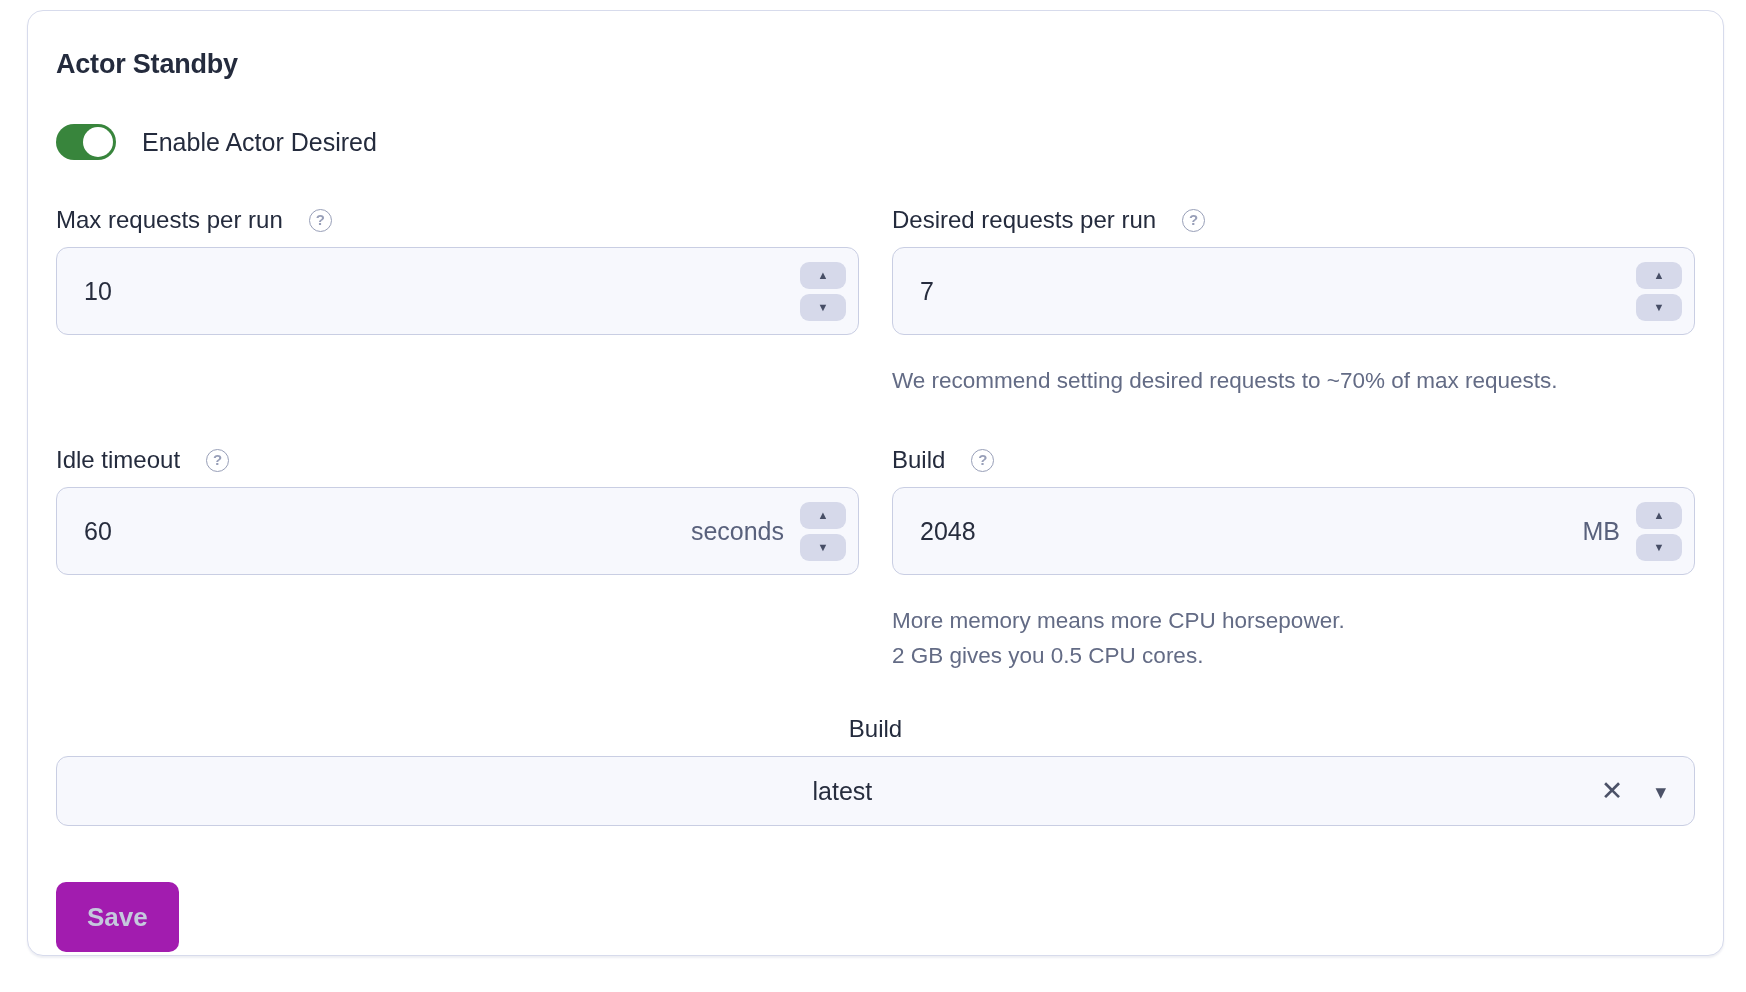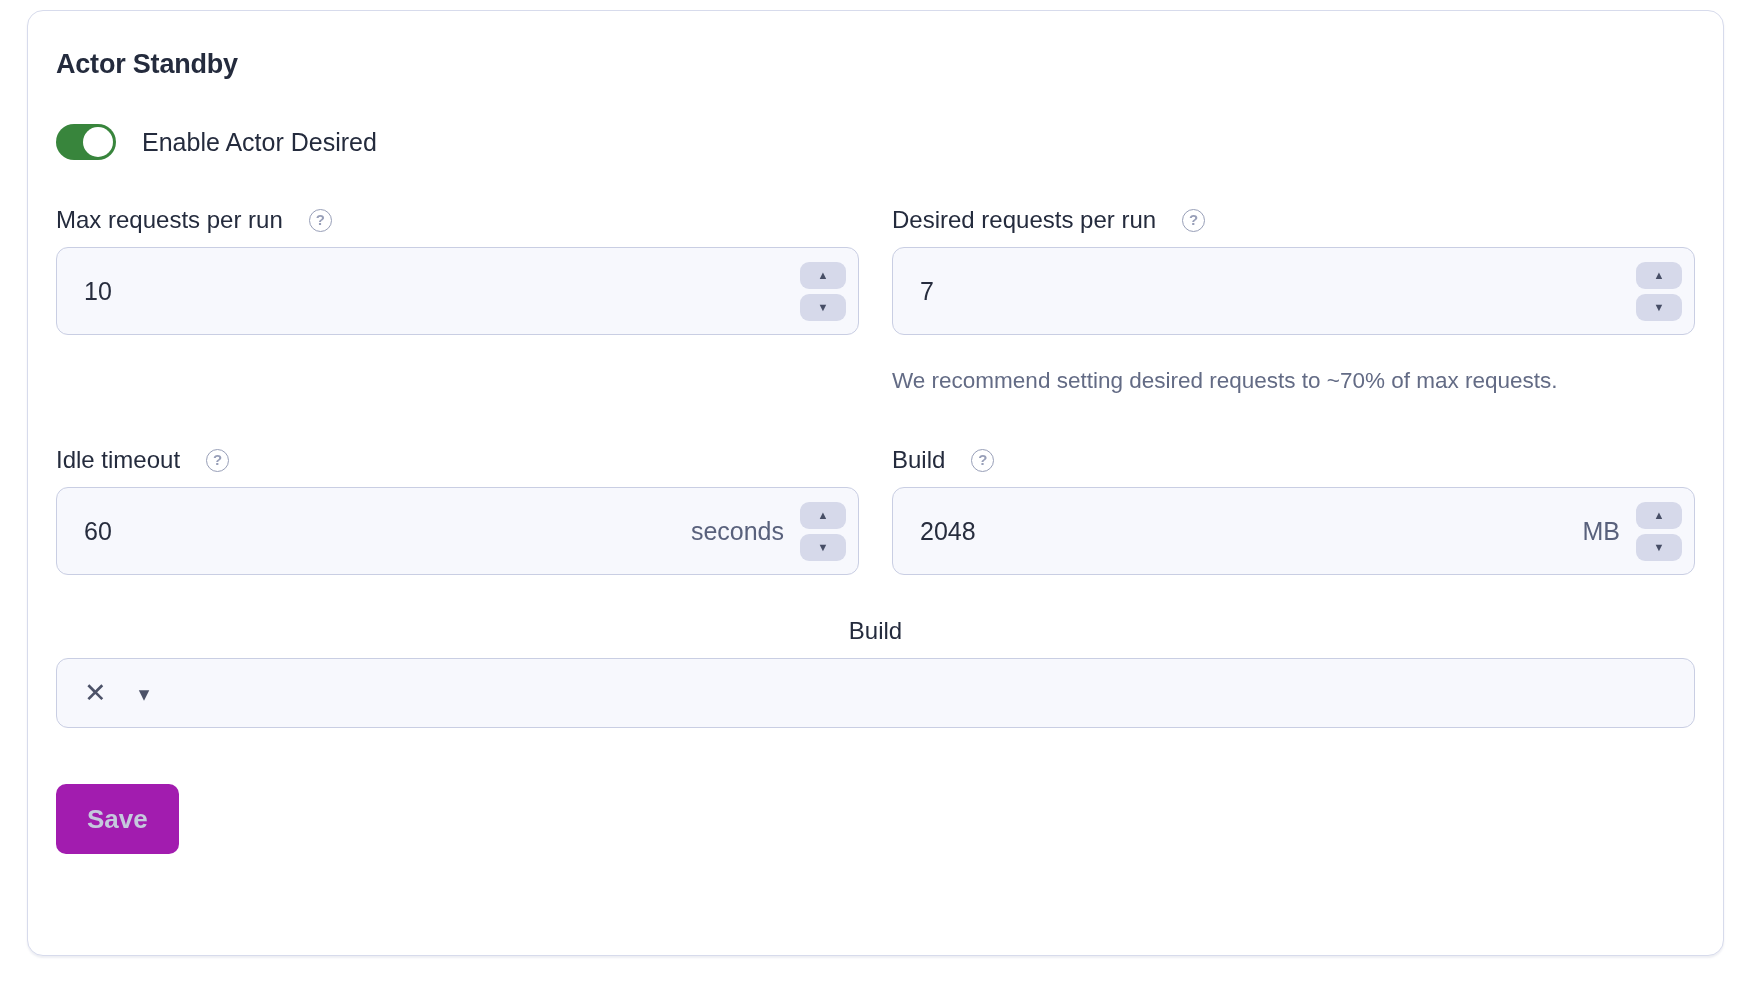--- a/index.html
+++ b/index.html
@@ -265,27 +265,32 @@
         <span class="help">?</span>
       </div>
       <div class="input-box">
         <input type="text" value="2048" style="">
         <span class="suffix">MB</span>
         <div class="stepper">
           <button class="step-btn">▲</button>
           <button class="step-btn">▼</button>
         </div>
       </div>
+      <div class="helper">
+        <div>More memory means more CPU horsepower.</div>
+        <div>2 GB gives you 0.5 CPU cores.</div>
+      </div>
     </div>
 
   </div>
 
   <div class="build-section">
     <div class="build-label">Build</div>
     <div class="select-box">
+      <span class="select-value">latest</span>
       <span class="clear-btn">✕</span>
       <span class="caret">▾</span>
     </div>
   </div>
 
   <div class="save-row">
     <button class="save-btn" disabled="">Save</button>
   </div>
 
 </div>

